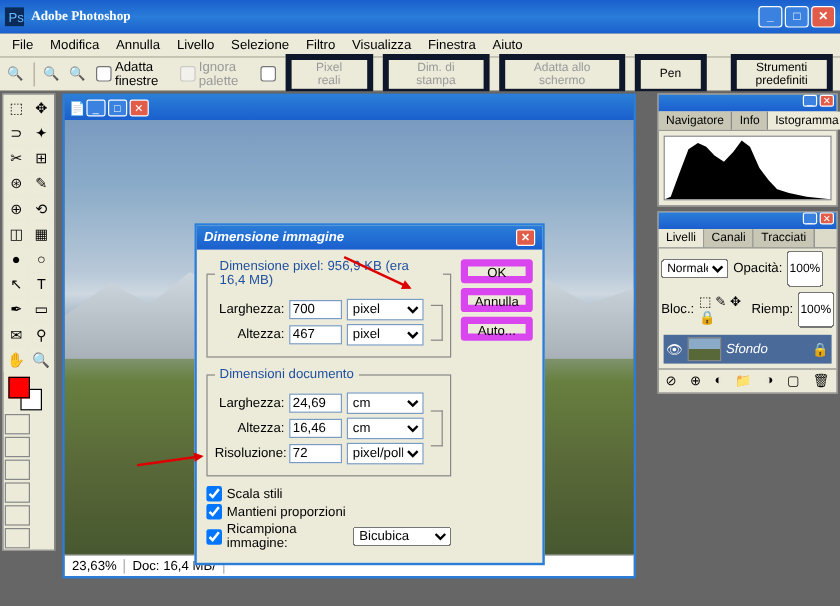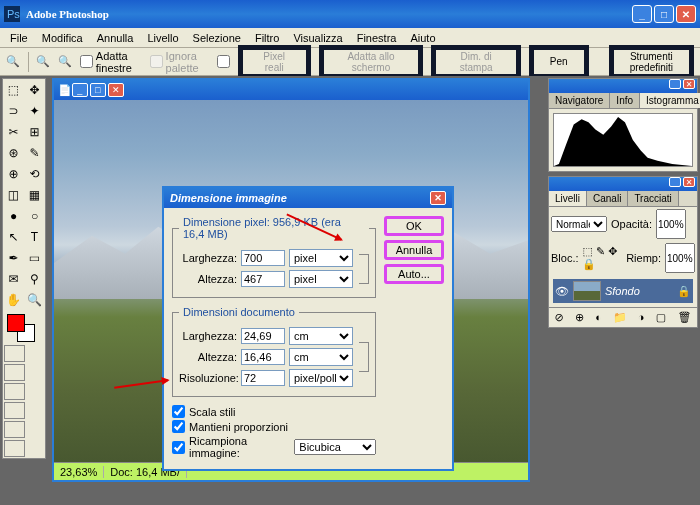--- a/index.html
+++ b/index.html
@@ -37,31 +37,31 @@
 
 .docwin { position: absolute; left: 52px; top: 2px; width: 478px; height: 404px; border: 2px solid #2a7dd8; background: #666; }
 .docwin .dtb { background: linear-gradient(to bottom, #2a7dd8, #1a5fce); height: 20px; display: flex; align-items: center; padding: 0 4px; color: white; font-size: 11px; }
 .docwin .dtb .dt { flex: 1; }
 .docwin .dtb .dwinbtns { display: flex; gap: 2px; }
 .docwin .dtb .dwb { width: 16px; height: 14px; font-size: 9px; display: flex; align-items: center; justify-content: center; cursor: pointer; border-radius: 2px; }
 .docwin .dtb .dwb.min, .docwin .dtb .dwb.max { background: #3b82e0; border: 1px solid #fff; }
 .docwin .dtb .dwb.close { background: #e15d4a; border: 1px solid #fff; }
 .docwin .canvas { height: 362px; background: linear-gradient(to bottom, #7a9bc0 0%, #8aabc8 15%, #b8c8d8 35%, #cdd8e0 40%, #a8b8c8 45%, #688040 60%, #586838 80%, #485830 100%); position: relative; overflow: hidden; }
 .mountains { position: absolute; top: 30%; left: 0; right: 0; height: 25%; background: linear-gradient(to bottom, #d8e0e8, #a8b0b8); clip-path: polygon(0 60%, 8% 30%, 15% 50%, 22% 20%, 30% 45%, 38% 15%, 45% 40%, 52% 10%, 60% 35%, 68% 20%, 76% 45%, 84% 25%, 92% 50%, 100% 35%, 100% 100%, 0 100%); }
-.docwin .status { height: 18px; background: #bef264; display: flex; align-items: center; border-top: 1px solid #888; font-size: 10px; }
+.docwin .status { height: 18px; background: #ffffff; display: flex; align-items: center; border-top: 1px solid #888; font-size: 10px; }
 .docwin .status span { padding: 0 6px; border-right: 1px solid #aaa; }
 
 .dialog { position: absolute; left: 162px; top: 110px; width: 292px; border: 2px solid #2a7dd8; background: #ecead9; z-index: 100; }
 .dialog .dtb { background: linear-gradient(to bottom, #2a7dd8, #1a5fce); height: 20px; display: flex; align-items: center; padding: 0 6px; color: white; font-weight: bold; }
 .dialog .dtb .dt { flex: 1; font-style: italic; }
 .dialog .dtb .xb { width: 16px; height: 14px; background: #e15d4a; border: 1px solid #fff; border-radius: 2px; display: flex; align-items: center; justify-content: center; font-size: 9px; cursor: pointer; }
 .dialog .body { padding: 8px; display: flex; gap: 8px; }
 .dialog .left { flex: 1; }
 .dialog .right { width: 60px; display: flex; flex-direction: column; gap: 4px; }
-.dialog .right button { height: 20px; background: #ecead9; border: 3px solid #d946ef; border-radius: 3px; cursor: pointer; }
+.dialog .right button { height: 20px; background: #ecead9; border: 6px solid #d946ef; border-radius: 3px; cursor: pointer; }
 .dialog fieldset { border: 1px solid #888; padding: 6px; margin-bottom: 8px; }
 .dialog legend { color: #2050a0; padding: 0 4px; }
 .dialog .row { display: flex; align-items: center; gap: 4px; margin: 3px 0; }
 .dialog .row label { width: 58px; text-align: right; }
 .dialog .row input[type=text] { width: 44px; border: 1px solid #7a9cc0; padding: 1px 2px; }
 .dialog .row select { width: 64px; border: 1px solid #7a9cc0; height: 18px; background: #fff; }
 .dialog .chk { display: flex; align-items: center; gap: 4px; margin: 2px 0; }
 .dialog .linkicon { width: 10px; height: 30px; border-right: 1px solid #888; border-top: 1px solid #888; border-bottom: 1px solid #888; margin-left: 2px; }
 .arrow-red { position: absolute; background: #d00; height: 2px; }
 .arrow-red::after { content: ''; position: absolute; right: -6px; top: -3px; border: 4px solid transparent; border-left: 8px solid #d00; }
@@ -123,22 +123,22 @@
       <span>Adatta finestre</span>
     </label>
   <label class="grayout">
       <input type="checkbox" disabled="" style="">
       <span>Ignora palette</span>
     </label>
   <label>
       <input type="checkbox" style="">
     </label>
   <button class="grayout">Pixel reali</button>
+  <button class="grayout">Dim. di stampa</button>
   <button class="grayout">Adatta allo schermo</button>
-  <button class="grayout">Dim. di stampa</button>
   <div class="rightbtns">
     <button>Pen</button>
     <button>Strumenti predefiniti</button>
   </div>
 </div>
 
 <div class="workspace">
 
   <div class="toolbox">
     <div class="trow">

